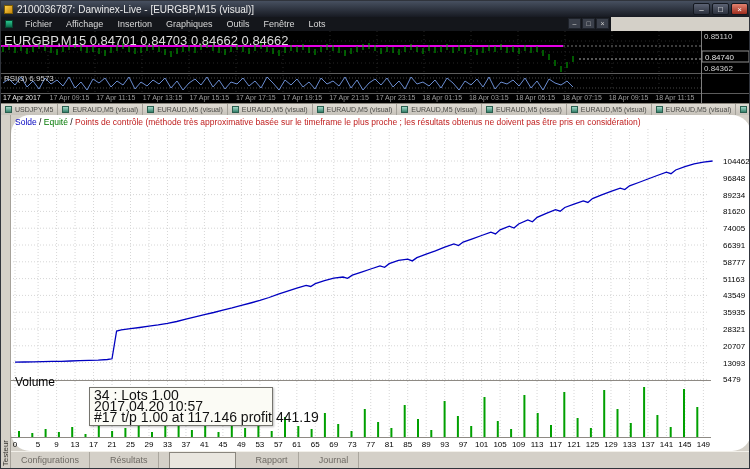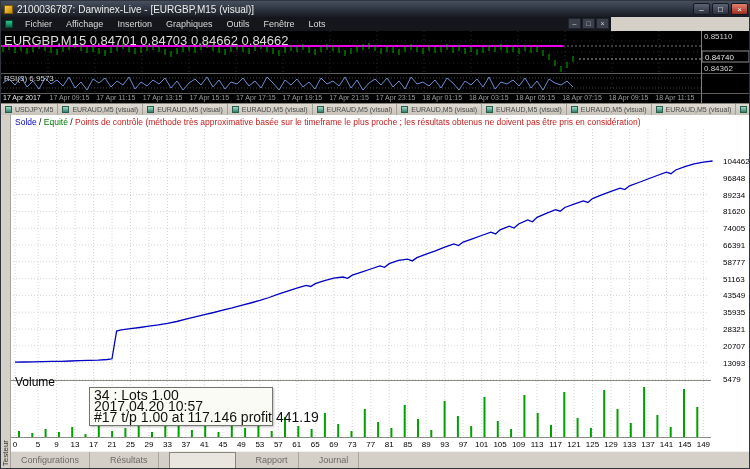--- a/index.html
+++ b/index.html
@@ -33,21 +33,21 @@
   
   .chart-tabs{position:absolute;left:0;top:102px;width:750px;height:12px;background:#c9c5bd;border-top:1px solid #89857d;display:flex;overflow:hidden;}
   .chart-tab{display:flex;align-items:center;padding:0 4px;height:100%;border-right:1px solid #a3a098;background:linear-gradient(#e0dcd4,#c6c2ba);cursor:default;}
   .chart-tab .ticon{width:7px;height:7px;background:linear-gradient(#a2d8c8,#35806a);border:1px solid #285e4e;margin-right:3px;flex:0 0 auto;}
   .chart-tab .tlabel{font-size:7px;color:#4a4a46;white-space:nowrap;}
 
   
   .tester{position:absolute;left:0;top:114px;width:750px;height:355px;background:#d4d0c8;}
   .tester-side{position:absolute;left:0;top:0;width:10px;height:355px;background:#d4d0c8;border-right:1px solid #a6a29a;}
   .side-vert{position:absolute;left:0;bottom:4px;width:10px;font-size:8px;color:#35332f;writing-mode:vertical-rl;transform:rotate(180deg);white-space:nowrap;}
-  .graph-area{position:absolute;left:10px;top:0;width:740px;height:336px;background:#fff;}
+  .graph-area{position:absolute;left:10px;top:0;width:740px;height:336px;background:#fff;border-radius:19px;}
   #graph-svg{position:absolute;left:0;top:0;}
   .legend{position:absolute;left:4px;top:2px;font-size:8.5px;white-space:nowrap;z-index:3;color:#000;}
   .vol-label{position:absolute;left:4px;top:260px;font-size:12px;color:#000;z-index:2;}
   .tooltip{position:absolute;left:78px;top:272px;width:184px;background:#fbfbf5;border:1px solid #75746e;padding:2px 4px;z-index:4;box-shadow:1px 1px 2px rgba(0,0,0,.25);}
   .tooltip-line{font-size:14px;color:#111;line-height:11px;white-space:nowrap;}
   .bottom-tabs{position:absolute;left:10px;top:336px;width:740px;height:19px;background:#d4d0c8;border-top:1px solid #f2f0ea;display:flex;gap:10px;}
   .btab{font-size:9px;color:#6e6a64;padding:3px 10px 0;border-right:1px solid #aaa69e;cursor:default;white-space:nowrap;}
   .btab.active{color:#000;font-weight:bold;background:#e9e6df;border:1px solid #8a867e;border-bottom:none;padding-top:18px;}
   svg text{font-family:"Liberation Sans",sans-serif;}
 </style>

